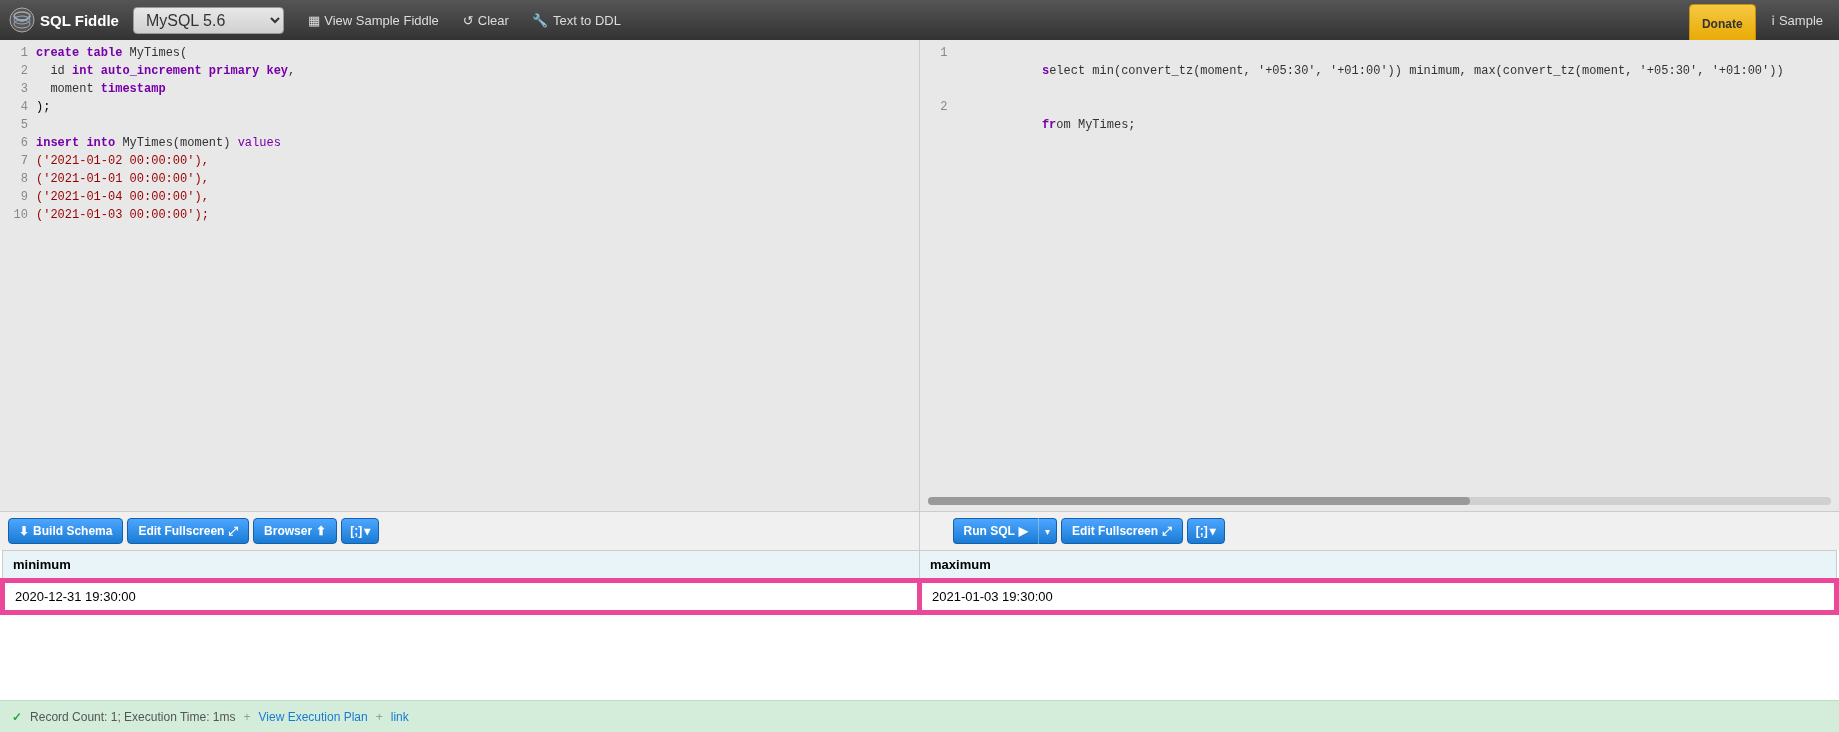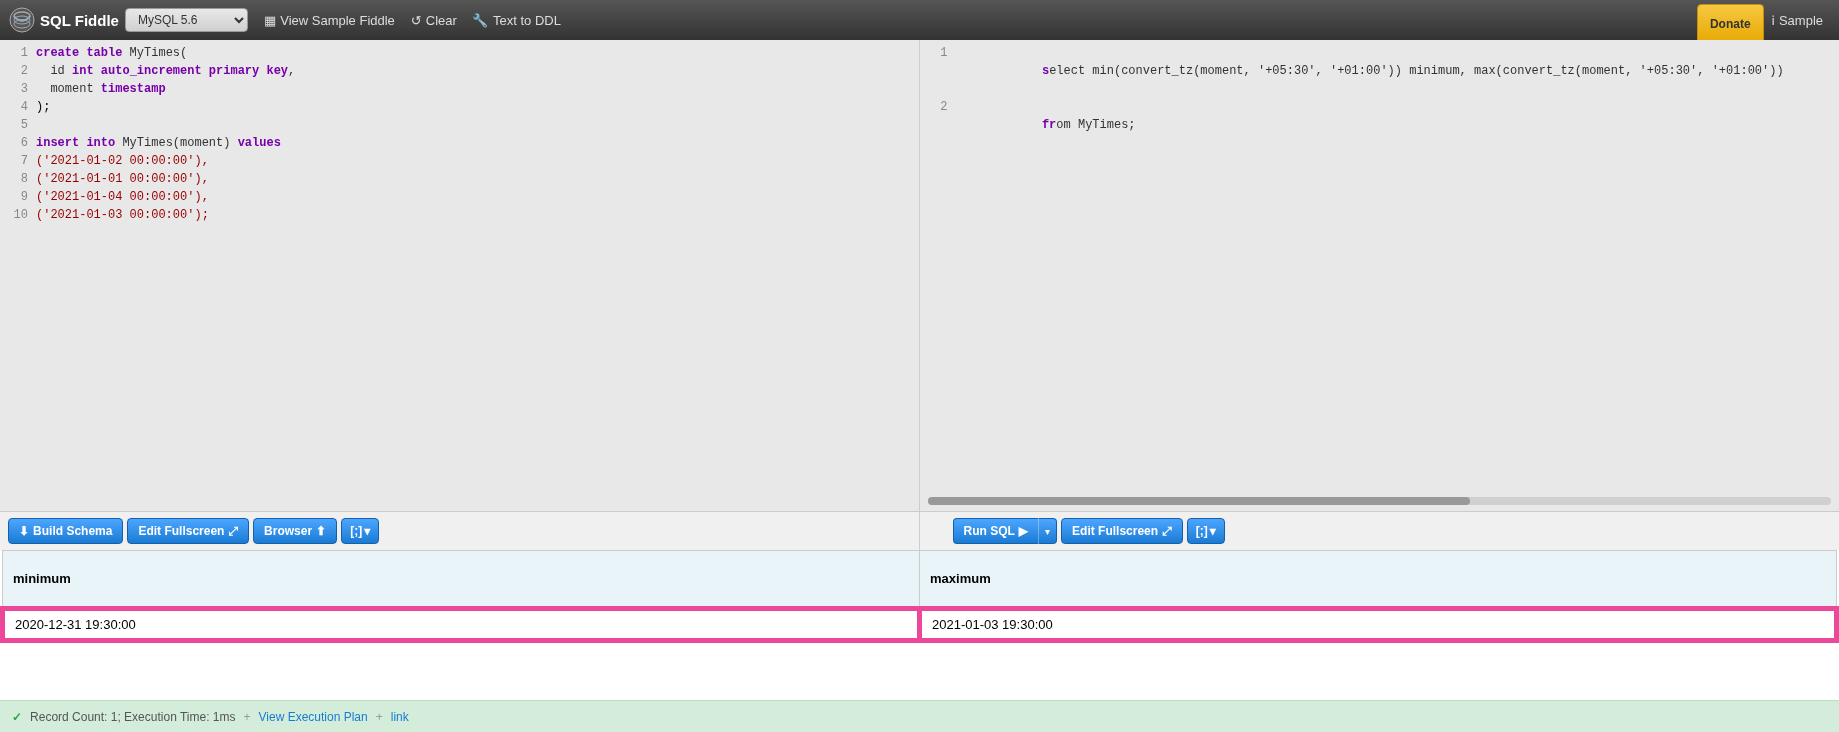--- a/index.html
+++ b/index.html
@@ -5,41 +5,41 @@
     * { box-sizing: border-box; margin: 0; padding: 0; }
     body { font-family: Arial, sans-serif; font-size: 13px; background: #f0f0f0; height: 732px; overflow: hidden; }
 
     
     #header {
       display: flex;
       align-items: center;
       background: linear-gradient(to bottom, #555, #333);
       height: 40px;
       padding: 0 8px;
-      gap: 0;
+      gap: 8px;
     }
     #logo {
       display: flex;
       align-items: center;
       color: white;
       font-weight: bold;
       font-size: 15px;
       margin-right: 6px;
       gap: 4px;
     }
     .logo-icon {
       width: 28px;
       height: 28px;
     }
     .db-selector {
       background: linear-gradient(to bottom, #e8e8e8, #d0d0d0);
       border: 1px solid #999;
       border-radius: 4px;
       padding: 3px 8px;
-      font-size: 12px;
+      font-size: 16px;
       cursor: pointer;
       color: #333;
       margin-right: 8px;
     }
     .header-btn {
       display: flex;
       align-items: center;
       gap: 4px;
       background: none;
       border: none;
@@ -201,21 +201,21 @@
       overflow: auto;
     }
 
     #results-table {
       width: 100%;
       border-collapse: collapse;
     }
     #results-table th {
       background: #e8f4f8;
       border: 1px solid #ccc;
-      padding: 20px 10px;
+      padding: 6px 10px;
       text-align: left;
       font-weight: bold;
       font-size: 13px;
     }
     #results-table td {
       border: 5px solid #ec4899;
       padding: 6px 10px;
       font-size: 13px;
     }
     #results-table tr:nth-child(even) td { background: #f9f9f9; }
@@ -324,21 +324,21 @@
           <div class="code-line">
             <span class="line-number">4</span>
             <span class="code-content">);</span>
           </div>
           <div class="code-line">
             <span class="line-number">5</span>
             <span class="code-content"></span>
           </div>
           <div class="code-line">
             <span class="line-number">6</span>
-            <span class="code-content"><span style="color:#7700aa;font-weight:bold;">insert into</span><span style="color:#333;"> MyTimes(moment) </span><span style="color:#7700aa;font-weight:bold;text-align:right;">values</span></span>
+            <span class="code-content"><span style="color:#7700aa;font-weight:bold;">insert into</span><span style="color:#333;"> MyTimes(moment) </span><span style="color:#7700aa;font-weight:normal;text-align:right;">values</span></span>
           </div>
           <div class="code-line">
             <span class="line-number">7</span>
             <span class="code-content"><span style="color:#990000;">('2021-01-02 00:00:00'),</span></span>
           </div>
           <div class="code-line">
             <span class="line-number">8</span>
             <span class="code-content"><span style="color:#990000;">('2021-01-01 00:00:00'),</span></span>
           </div>
           <div class="code-line">

